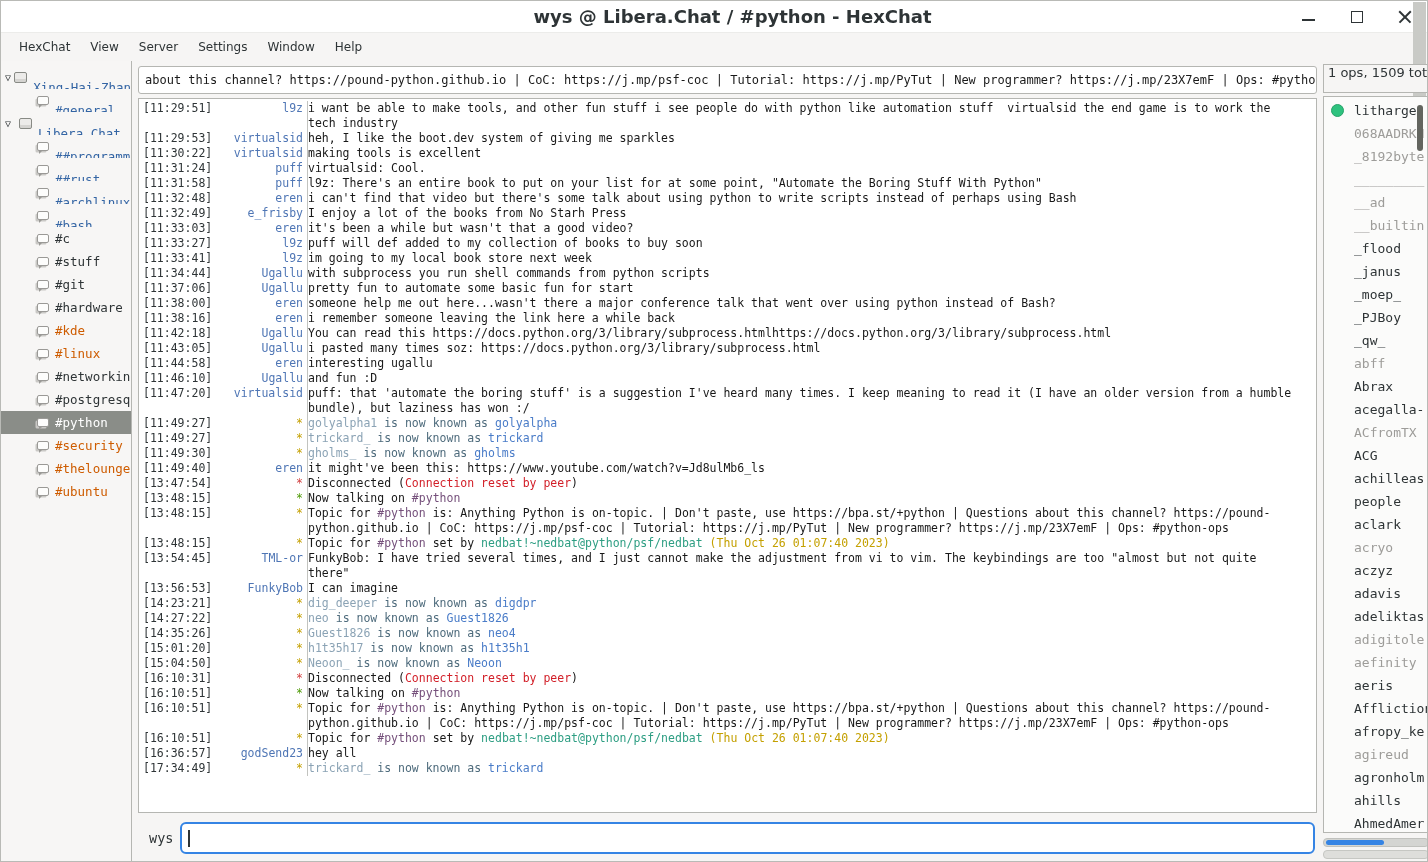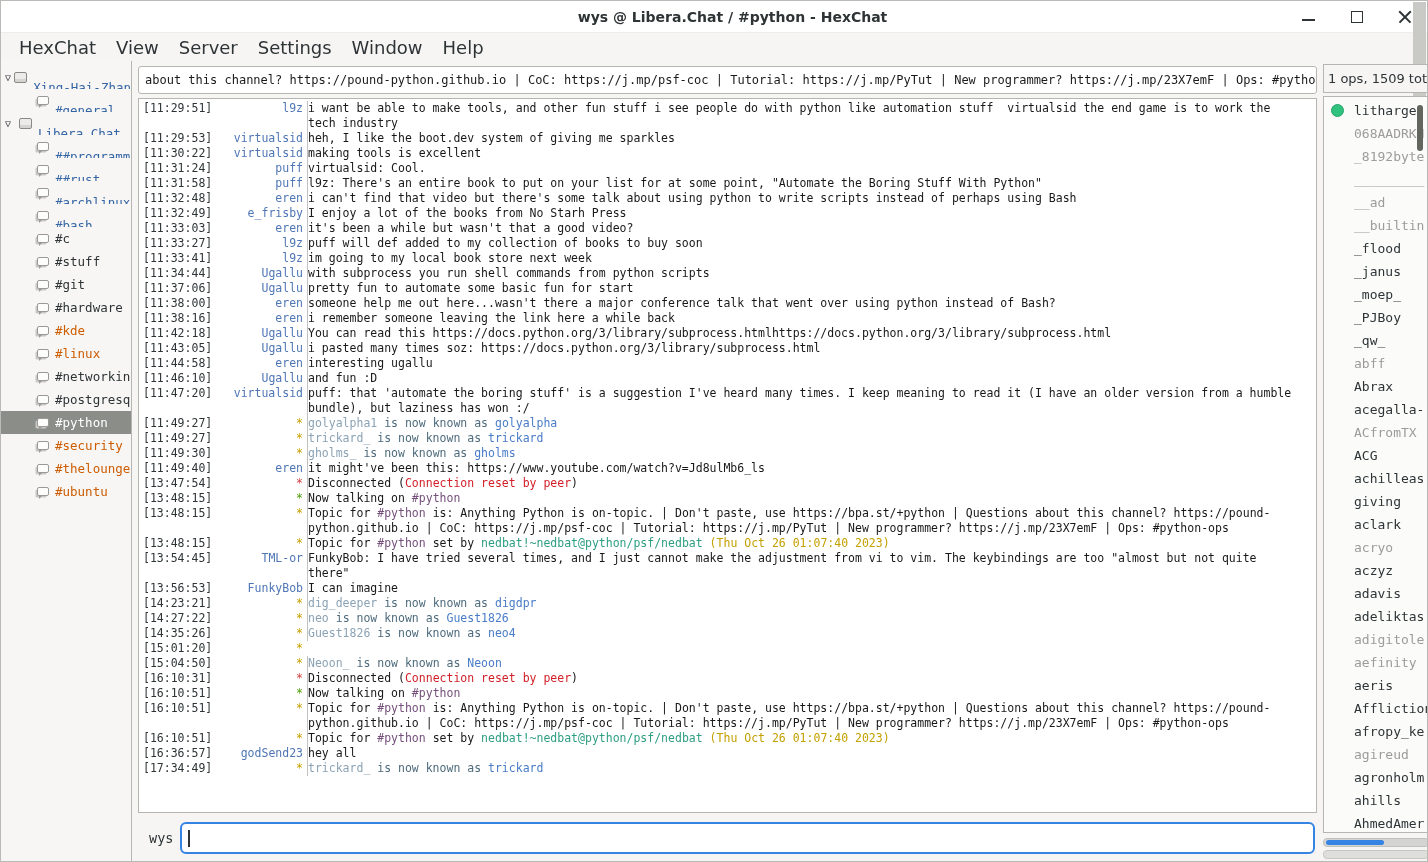--- a/index.html
+++ b/index.html
@@ -5,32 +5,32 @@
   * { margin:0; padding:0; box-sizing:border-box; }
   html,body { background:#d4d4d2; }
   .app {
     position:relative; width:1428px; height:862px; background:#f6f5f4;
     font-family:"DejaVu Sans", sans-serif; overflow:hidden;
     border:1px solid #b9bab6;
   }
   
   .titlebar { position:absolute; left:0; top:0; width:100%; height:32px; background:#ffffff;
     border-bottom:1px solid #ececea; display:flex; align-items:center; justify-content:center; }
-  .title-text { font-weight:bold; font-size:14px; color:#2e3436;margin-left:37px; }
+  .title-text { font-weight:bold; font-size:18px; color:#2e3436;margin-left:37px; }
   .win-controls { position:absolute; right:12px; top:0; height:32px; display:flex; gap:28px; align-items:center; }
   .wbtn { width:20px; height:20px; position:relative; cursor:default; }
   .ic-min { position:absolute; left:3px; top:12px; width:13px; height:2px; background:#2e3436; }
   .ic-max { position:absolute; left:4px; top:4px; width:12px; height:12px; border:1.5px solid #2e3436; }
   .ic-close::before, .ic-close::after { content:""; position:absolute; left:2px; top:9px; width:16px; height:1.6px; background:#2e3436; }
   .ic-close::before { transform:rotate(45deg); }
   .ic-close::after { transform:rotate(-45deg); }
   
   .menubar { position:absolute; left:0; top:32px; width:100%; height:28px; background:#f6f5f4;
     display:flex; align-items:center; padding-left:8px; }
-  .menu-item { font-size:18px; color:#2e3436; padding:3px 10px; border-radius:4px; }
+  .menu-item { font-size:12px; color:#2e3436; padding:3px 10px; border-radius:4px; }
   
   .tree { position:absolute; left:0; top:60px; width:131px; height:802px; background:#f7f6f5;
     border-right:1px solid #b5b6b2; overflow:hidden; padding-top:5px;
     font-family:"DejaVu Sans Mono", monospace; font-size:12.5px; }
   .tree-row { height:23px; display:flex; align-items:center; white-space:nowrap; overflow:hidden; }
   .tr-server { padding-left:4px; }
   .tr-channel { padding-left:36px; }
   .expander { font-size:10px; color:#2e3436; width:14px; display:inline-block; }
   .srv-icon { width:13px; height:11px; border:1px solid #888a85; border-radius:2px; background:#ecebe9;
     margin-right:6px; flex:0 0 auto; box-shadow:inset 0 -3px 0 #d5d4d1; }
@@ -66,21 +66,21 @@
   .sg-act { color:#4e6b7c; }
   .sg-new { color:#4a7cc8; }
   .sg-chan { color:#75507b; }
   .sg-host { color:#2e9e83; }
   .sg-date { color:#c4a000;margin-top:14px; }
   .sg-err { color:#d21f28; }
   .chat-scroll { position:absolute; right:1px; top:1px; width:13px; height:713px; background:#c9cac6; }
   .chat-thumb { position:absolute; left:2.5px; top:548px; width:8px; height:158px; background:#7c7f7a; border-radius:5px; }
   
   .ulhead { position:absolute; left:1322px; top:63px; width:106px; height:29px; background:#f6f5f4;
-    border:1px solid #b5b6b2; display:flex; align-items:center; padding-left:4px;
+    border:1px solid #b5b6b2; display:flex; padding-left:4px;
     font-size:13px; color:#2e3436; white-space:nowrap; overflow:hidden; }
   .ulist { position:absolute; left:1322px; top:95px; width:106px; height:737px; background:#fbfbfa;
     border:1px solid #b5b6b2; overflow:hidden; padding-top:2px;
     font-family:"DejaVu Sans Mono", monospace; font-size:13px; }
   .urow { height:23px; display:flex; align-items:center; padding-left:30px; white-space:nowrap; overflow:hidden; position:relative; }
   .u-normal { color:#2e3436; }
   .u-away { color:#9d9c99; }
   .op-dot { position:absolute; left:7px; top:5px; width:13px; height:13px; border-radius:50%;
     background:#2ec27e; border:1px solid #26a269; }
   .ul-scroll { position:absolute; left:1414px; top:96px; width:10px; height:735px; }
@@ -336,20 +336,21 @@
       <div class="crow">
         <div class="cmeta"><span class="time">[14:27:22]</span><span class="star-olive">*</span></div>
         <div class="cmsg"><span class="sg-old">neo</span><span class="sg-act"> is now known as </span><span class="sg-new">Guest1826</span></div>
       </div>
       <div class="crow">
         <div class="cmeta"><span class="time">[14:35:26]</span><span class="star-olive">*</span></div>
         <div class="cmsg"><span class="sg-old">Guest1826</span><span class="sg-act"> is now known as </span><span class="sg-new">neo4</span></div>
       </div>
       <div class="crow">
         <div class="cmeta"><span class="time">[15:01:20]</span><span class="star-olive">*</span></div>
+        <div class="cmsg"><span class="sg-old">h1t35h17</span><span class="sg-act"> is now known as </span><span class="sg-new">h1t35h1</span></div>
       </div>
       <div class="crow">
         <div class="cmeta"><span class="time">[15:04:50]</span><span class="star-olive">*</span></div>
         <div class="cmsg"><span class="sg-old">Neoon_</span><span class="sg-act"> is now known as </span><span class="sg-new">Neoon</span></div>
       </div>
       <div class="crow">
         <div class="cmeta"><span class="time">[16:10:31]</span><span class="star-red">*</span></div>
         <div class="cmsg"><span class="sg-m">Disconnected (</span><span class="sg-err">Connection reset by peer</span><span class="sg-m">)</span></div>
       </div>
       <div class="crow">
@@ -427,21 +428,21 @@
       <div class="urow">
         <span class="u-away">ACfromTX</span>
       </div>
       <div class="urow">
         <span class="u-normal">ACG</span>
       </div>
       <div class="urow">
         <span class="u-normal">achilleas</span>
       </div>
       <div class="urow">
-        <span class="u-normal">giving</span>
+        <span class="u-normal">people</span>
       </div>
       <div class="urow">
         <span class="u-normal">aclark</span>
       </div>
       <div class="urow">
         <span class="u-away">acryo</span>
       </div>
       <div class="urow">
         <span class="u-normal">aczyz</span>
       </div>

